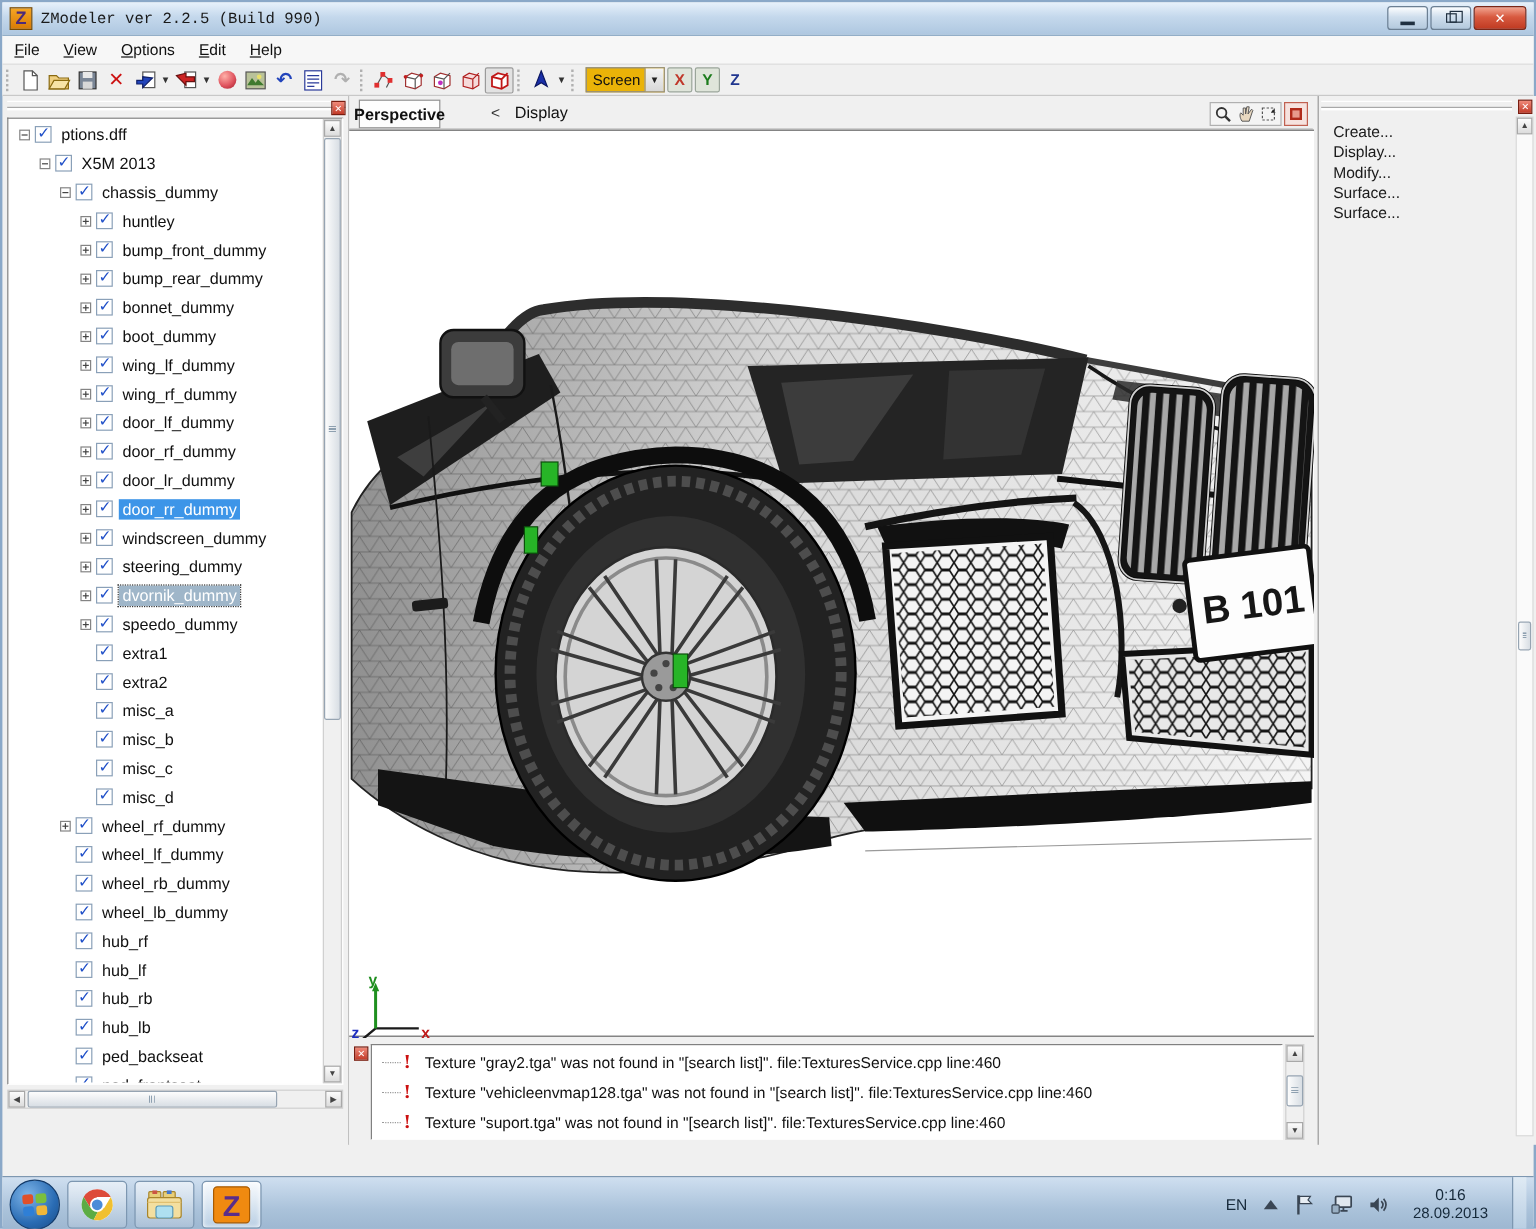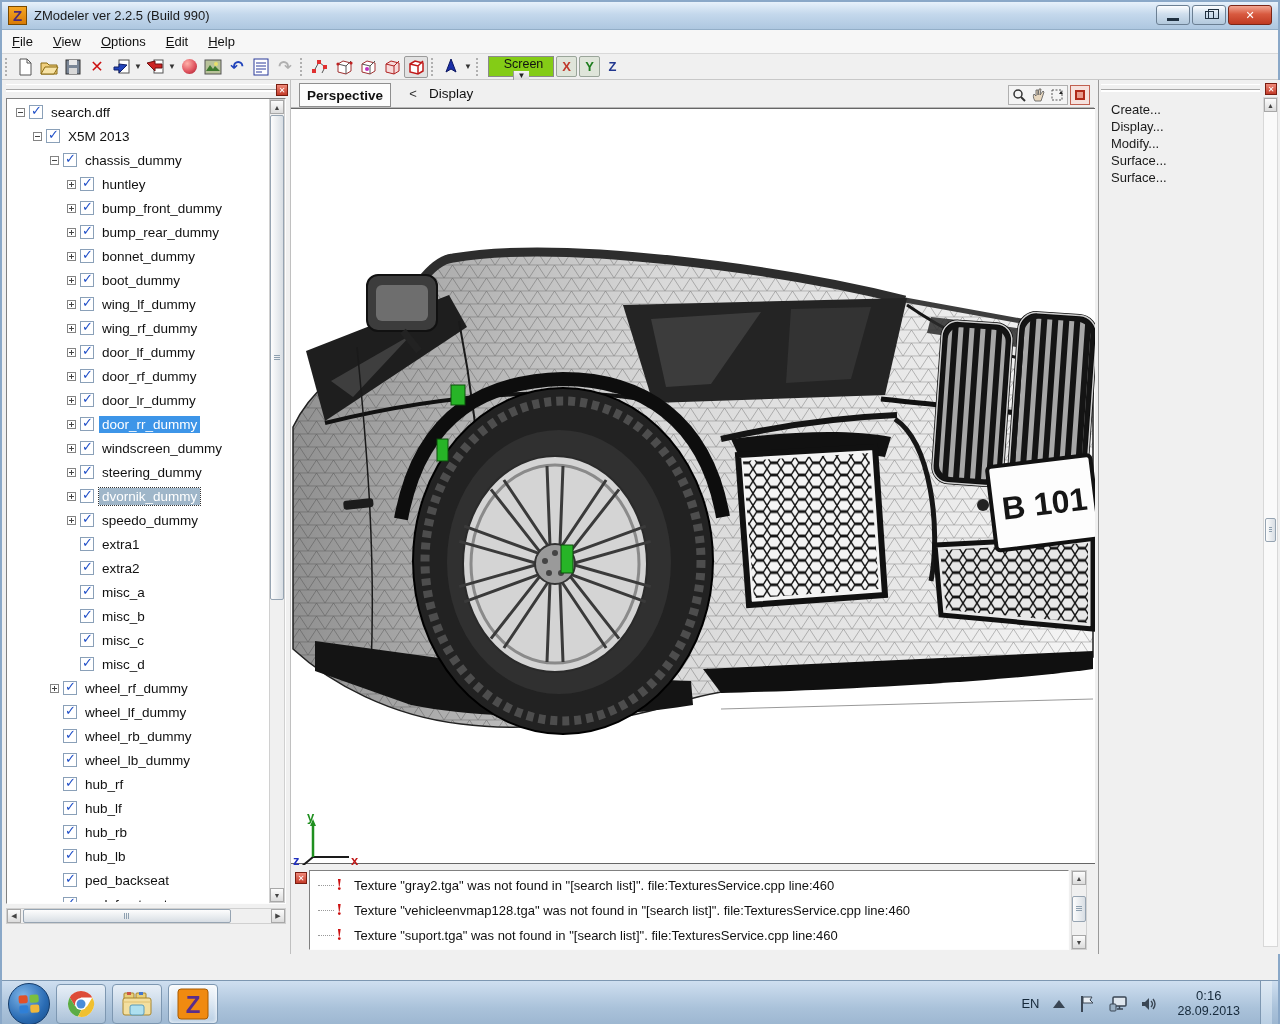--- a/index.html
+++ b/index.html
@@ -6,21 +6,21 @@
   html,body { width:1280px; height:1024px; overflow:hidden; }
   body { font-family:"Liberation Sans","DejaVu Sans",sans-serif; font-size:13px; background:#bfd3e6; color:#111; }
   #app { position:relative; width:1280px; height:1024px; background:#f0f0f0; border:2px solid #8aa8c8; }
 
   
   .titlebar { position:absolute; left:0; top:0; width:100%; height:28px;
     background:linear-gradient(#e7f1fb,#c4d8ec 45%,#aec7e0); display:flex; align-items:center; padding-left:6px;
     border-bottom:1px solid #93aec7; }
   .zicon { width:19px; height:19px; background:linear-gradient(#f5a623,#d97b06); border:1px solid #7a4a00;
     color:#4b2a7a; font-weight:bold; font-size:15px; display:flex; align-items:center; justify-content:center; margin-right:7px; }
-  .title { font-size:13px; color:#1a1a1a; }
+  .title { font-size:13px; color:#1a1a1a;font-family:Liberation Mono, monospace; }
   .winbtns { position:absolute; right:6px; top:3px; display:flex; gap:2px; }
   .wbtn { width:34px; height:20px; border:1px solid #6b7f93; border-radius:3px;
     background:linear-gradient(#fdfeff,#cfdeed 45%,#b3c9dd); display:flex; align-items:center; justify-content:center;
     font-size:11px; color:#203040; }
   .wbtn.close { width:44px; background:linear-gradient(#f2a692,#d85a40 45%,#c03a22); border-color:#7a2617; color:#fff; font-weight:bold; }
   .wbtn .dash { width:12px; height:3px; background:#203040; margin-top:8px; }
   .wbtn .rest { width:9px; height:8px; border:1px solid #203040; position:relative; }
   .wbtn .rest:before { content:""; position:absolute; left:2px; top:-3px; width:9px; height:8px; border:1px solid #203040; background:transparent; }
 
   
@@ -28,21 +28,21 @@
     display:flex; align-items:center; }
   .mitem { padding:2px 10px; font-size:13px;text-align:center; }
   .mitem u { text-decoration:underline; }
   .toolbar { position:absolute; left:0; top:52px; width:100%; height:26px; background:#f0f0f0; border-bottom:1px solid #c8c8c8;
     display:flex; align-items:center; }
   .tgrip { width:5px; height:18px; margin:0 3px; border-left:2px dotted #b0b0b0; }
   .ticon { width:24px; height:22px; display:flex; align-items:center; justify-content:center; }
   .ticon svg { display:block; }
   .ticon.pressed { background:#e2e2e2; border:1px solid #9a9a9a; border-radius:2px; }
   .dd { width:10px; height:22px; display:flex; align-items:center; justify-content:center; font-size:8px; color:#333; }
-  .combo { width:66px; height:21px; border:1px solid #8a8a8a; background:#84cc16; display:flex; align-items:center; margin-left:4px;flex-direction:column; }
+  .combo { width:66px; height:21px; border:1px solid #8a8a8a; background:#eab308; display:flex; align-items:center; margin-left:4px; }
   .combo .cval { flex:1; padding-left:5px; font-size:12.5px; }
   .combo .cbtn { width:16px; height:100%; background:linear-gradient(#f4f4f4,#d8d8d8); border-left:1px solid #9a9a9a; font-size:8px;
     display:flex; align-items:center; justify-content:center; color:#222; }
   .axbtn { width:21px; height:21px; display:flex; align-items:center; justify-content:center; font-weight:bold; font-size:13px; margin-left:2px; }
   .axbtn.pressed { background:#dfe5da; border:1px solid #9aa59a; border-radius:2px; }
   .ax-x { color:#c0392b; } .ax-y { color:#1c7c1c; } .ax-z { color:#20368f; }
 
   
   .pgrip { height:6px; border-top:1px solid #fff; border-bottom:1px solid #a8a8a8; box-shadow:0 2px 0 #fff; }
   .pclose { position:absolute; width:12px; height:12px; background:linear-gradient(#f08a7a,#c23a28); border:1px solid #7a1d10;
@@ -76,21 +76,21 @@
   .sbgrip.h { left:50%; top:3px; bottom:3px; right:auto; width:5px; height:auto; margin:-0px 0 0 -3px;
     background:repeating-linear-gradient(90deg,#8ea0b0 0 1px,transparent 1px 2px); }
   #tree-buttons { position:absolute; left:2px; bottom:2px; width:282px; height:26px; display:flex; gap:8px; padding:2px; }
   .btn { flex:1; height:22px; background:linear-gradient(#fdfdfd,#e3e3e3 60%,#d6d6d6); border:1px solid #8f8f8f; border-radius:3px;
     display:flex; align-items:center; justify-content:center; font-size:13px; }
   .btn.default { border:1px solid #39a3dd; box-shadow:0 0 0 1px #a8dcf2 inset; }
 
   
   #viewport { position:absolute; left:288px; top:78px; width:804px; height:874px; background:#f0f0f0; border-left:1px solid #c0c0c0; }
   #vp-topbar { position:absolute; left:0; top:2px; width:100%; height:26px; border-bottom:1px solid #b8b8b8; }
-  #vp-tab { position:absolute; left:8px; top:1px; width:92px; height:24px; background:#fdfdfd; border:1px solid #8f8f8f;
+  #vp-tab { position:absolute; left:8px; top:1px; width:68px; height:24px; background:#fdfdfd; border:1px solid #8f8f8f;
     display:flex; align-items:center; justify-content:center; font-weight:bold; font-size:13.5px; }
   #vp-back { position:absolute; left:114px; top:4px; width:16px; height:18px; text-align:center; font-size:13px; color:#333; }
   #vp-viewmenu { position:absolute; left:138px; top:4px; font-size:13.5px; }
   #vp-navbox { position:absolute; right:26px; top:3px; width:60px; height:20px; border:1px solid #b0b0b0; display:flex; align-items:center; justify-content:space-around; background:#f4f4f4; }
   #vp-max { position:absolute; right:4px; top:3px; width:20px; height:20px; border:1px solid #c06050; background:#f6e2de; display:flex; align-items:center; justify-content:center; }
   #vp-max .rsq { width:10px; height:10px; border:2px solid #b02a1a; background:#e89a8c; }
   #canvas { position:absolute; left:0; top:28px; width:804px; height:756px; background:#fff; border-top:1px solid #666; border-bottom:1px solid #666; }
   #canvas svg { display:block; }
 
   
@@ -275,21 +275,21 @@
   <div id="leftpanel">
     <div id="tree-header" class="pgrip"></div>
     <div id="tree-close" class="pclose">✕</div>
     <div id="treebox" class="sunken">
       <div id="treerows">
           <div class="trow" style="padding-left: 8px;">
             <span class="texp"></span>
             <span class="tchk">
               <span class="tick">✓</span>
             </span>
-            <span class="tlab">search.dff</span>
+            <span class="tlab">ptions.dff</span>
           </div>
           <div class="trow" style="padding-left: 25px;">
             <span class="texp"></span>
             <span class="tchk">
               <span class="tick">✓</span>
             </span>
             <span class="tlab">X5M 2013</span>
           </div>
           <div class="trow" style="padding-left: 42px;">
             <span class="texp"></span>

